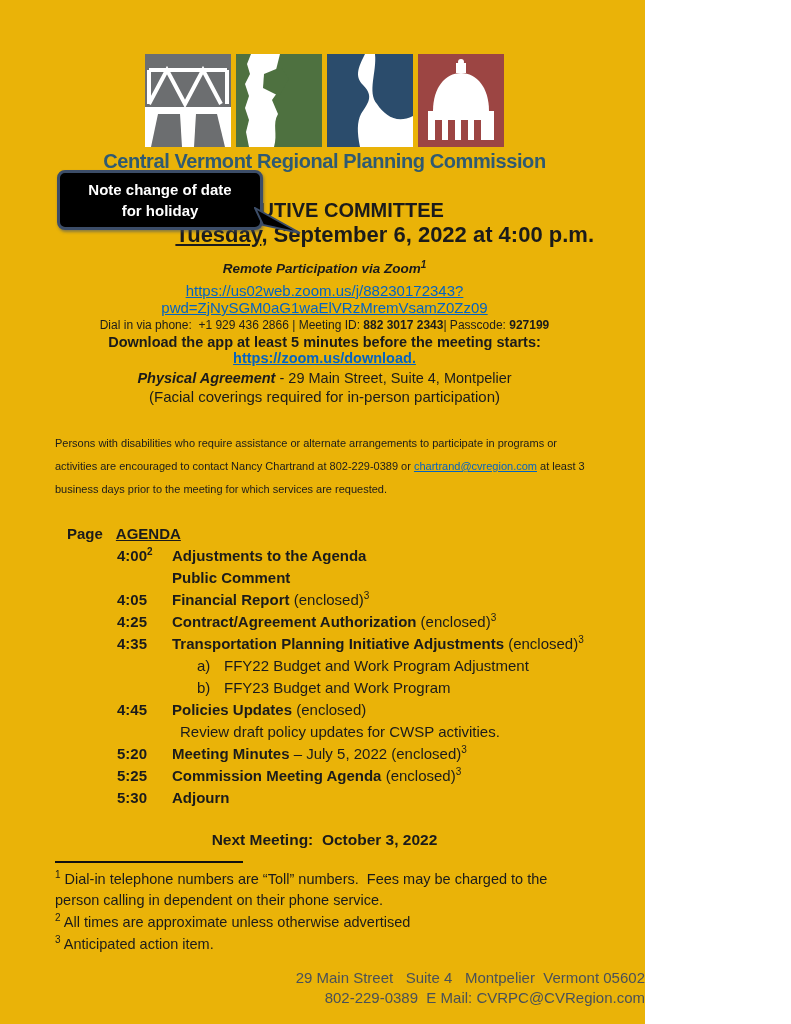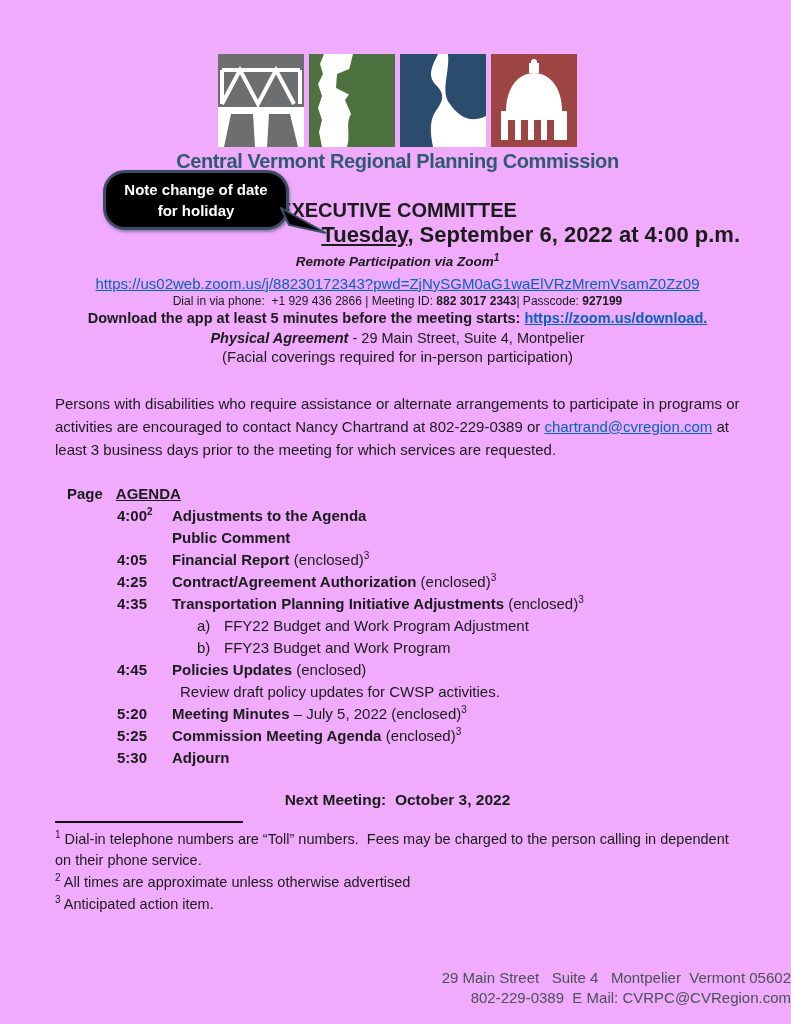--- a/index.html
+++ b/index.html
@@ -1,47 +1,47 @@
 <!DOCTYPE html>
 <html><head>
 <meta charset="utf-8">
 <style>
   html,body{margin:0;padding:0;background:#fff;}
-  .page{position:relative;width:791px;height:1024px;background:#f0abfc;overflow:hidden;
+  .page{position:relative;width:645px;height:1024px;background:#eab308;overflow:hidden;
         font-family:"Liberation Sans",sans-serif;color:#1b1b1b;}
   .content{padding:54px 51px 0 55px;}
   .pre{white-space:pre-wrap;}
 
   
   .tiles{display:flex;gap:5px;justify-content:center;}
   .tiles svg{display:block;}
   .logo-text{margin-top:3px;text-align:center;font-size:20px;font-weight:700;
              letter-spacing:-0.4px;color:#2f5a72;}
 
   
   .callout{position:absolute;top:170px;left:57px;width:148px;background:#000;
-           border:3px solid #3c4d68;border-radius:22px;padding:6px 16px;z-index:5;
+           border:3px solid #3c4d68;border-radius:8px;padding:6px 26px;z-index:5;
            color:#fff;font-weight:700;font-size:15px;line-height:1.4;text-align:center;
-           box-shadow:1px 2px 3px rgba(60,77,104,.55);margin-left:46px;}
+           box-shadow:1px 2px 3px rgba(60,77,104,.55);}
   .callout .tail{position:absolute;right:-42px;bottom:-8px;}
 
   
   .committee{margin-top:26px;text-align:center;font-size:20px;font-weight:700;}
   .dateline{margin-top:0;text-align:right;font-size:22px;font-weight:700;}
   .dateline .u{text-decoration:underline;}
-  .remote{margin-top:6px;text-align:center;font-size:13.5px;font-weight:700;font-style:italic;}
+  .remote{margin-top:13px;text-align:center;font-size:13.5px;font-weight:700;font-style:italic;}
   .zoomlink{margin-top:6px;text-align:center;font-size:15px;}
   a.lnk{color:#0563c1;text-decoration:underline;cursor:pointer;}
   .dial{margin-top:2px;text-align:center;font-size:12px;}
   .download{margin-top:2px;text-align:center;font-size:14.5px;font-weight:700;}
   .physical{margin-top:4px;text-align:center;font-size:14.5px;}
   .physical .pl{font-weight:700;font-style:italic;}
   .facial{margin-top:2px;text-align:center;font-size:15px;}
 
-  .access{margin:27px 0 0;font-size:15px;line-height:23px;}
+  .access{margin:27px 0 0;font-size:11px;line-height:23px;}
 
   
   .agenda{margin-top:22px;font-size:15px;}
   .ag-head{display:flex;line-height:22px;font-weight:700;}
   .ag-head .pg{margin-left:12px;}
   .ag-head .ttl{margin-left:13px;text-decoration:underline;}
   .ag-row{display:flex;line-height:22px;}
   .ag-time{flex:none;width:55px;margin-left:62px;font-weight:700;}
   .ag-title b{font-weight:700;}
   .ag-row.sub{padding-left:142px;}

